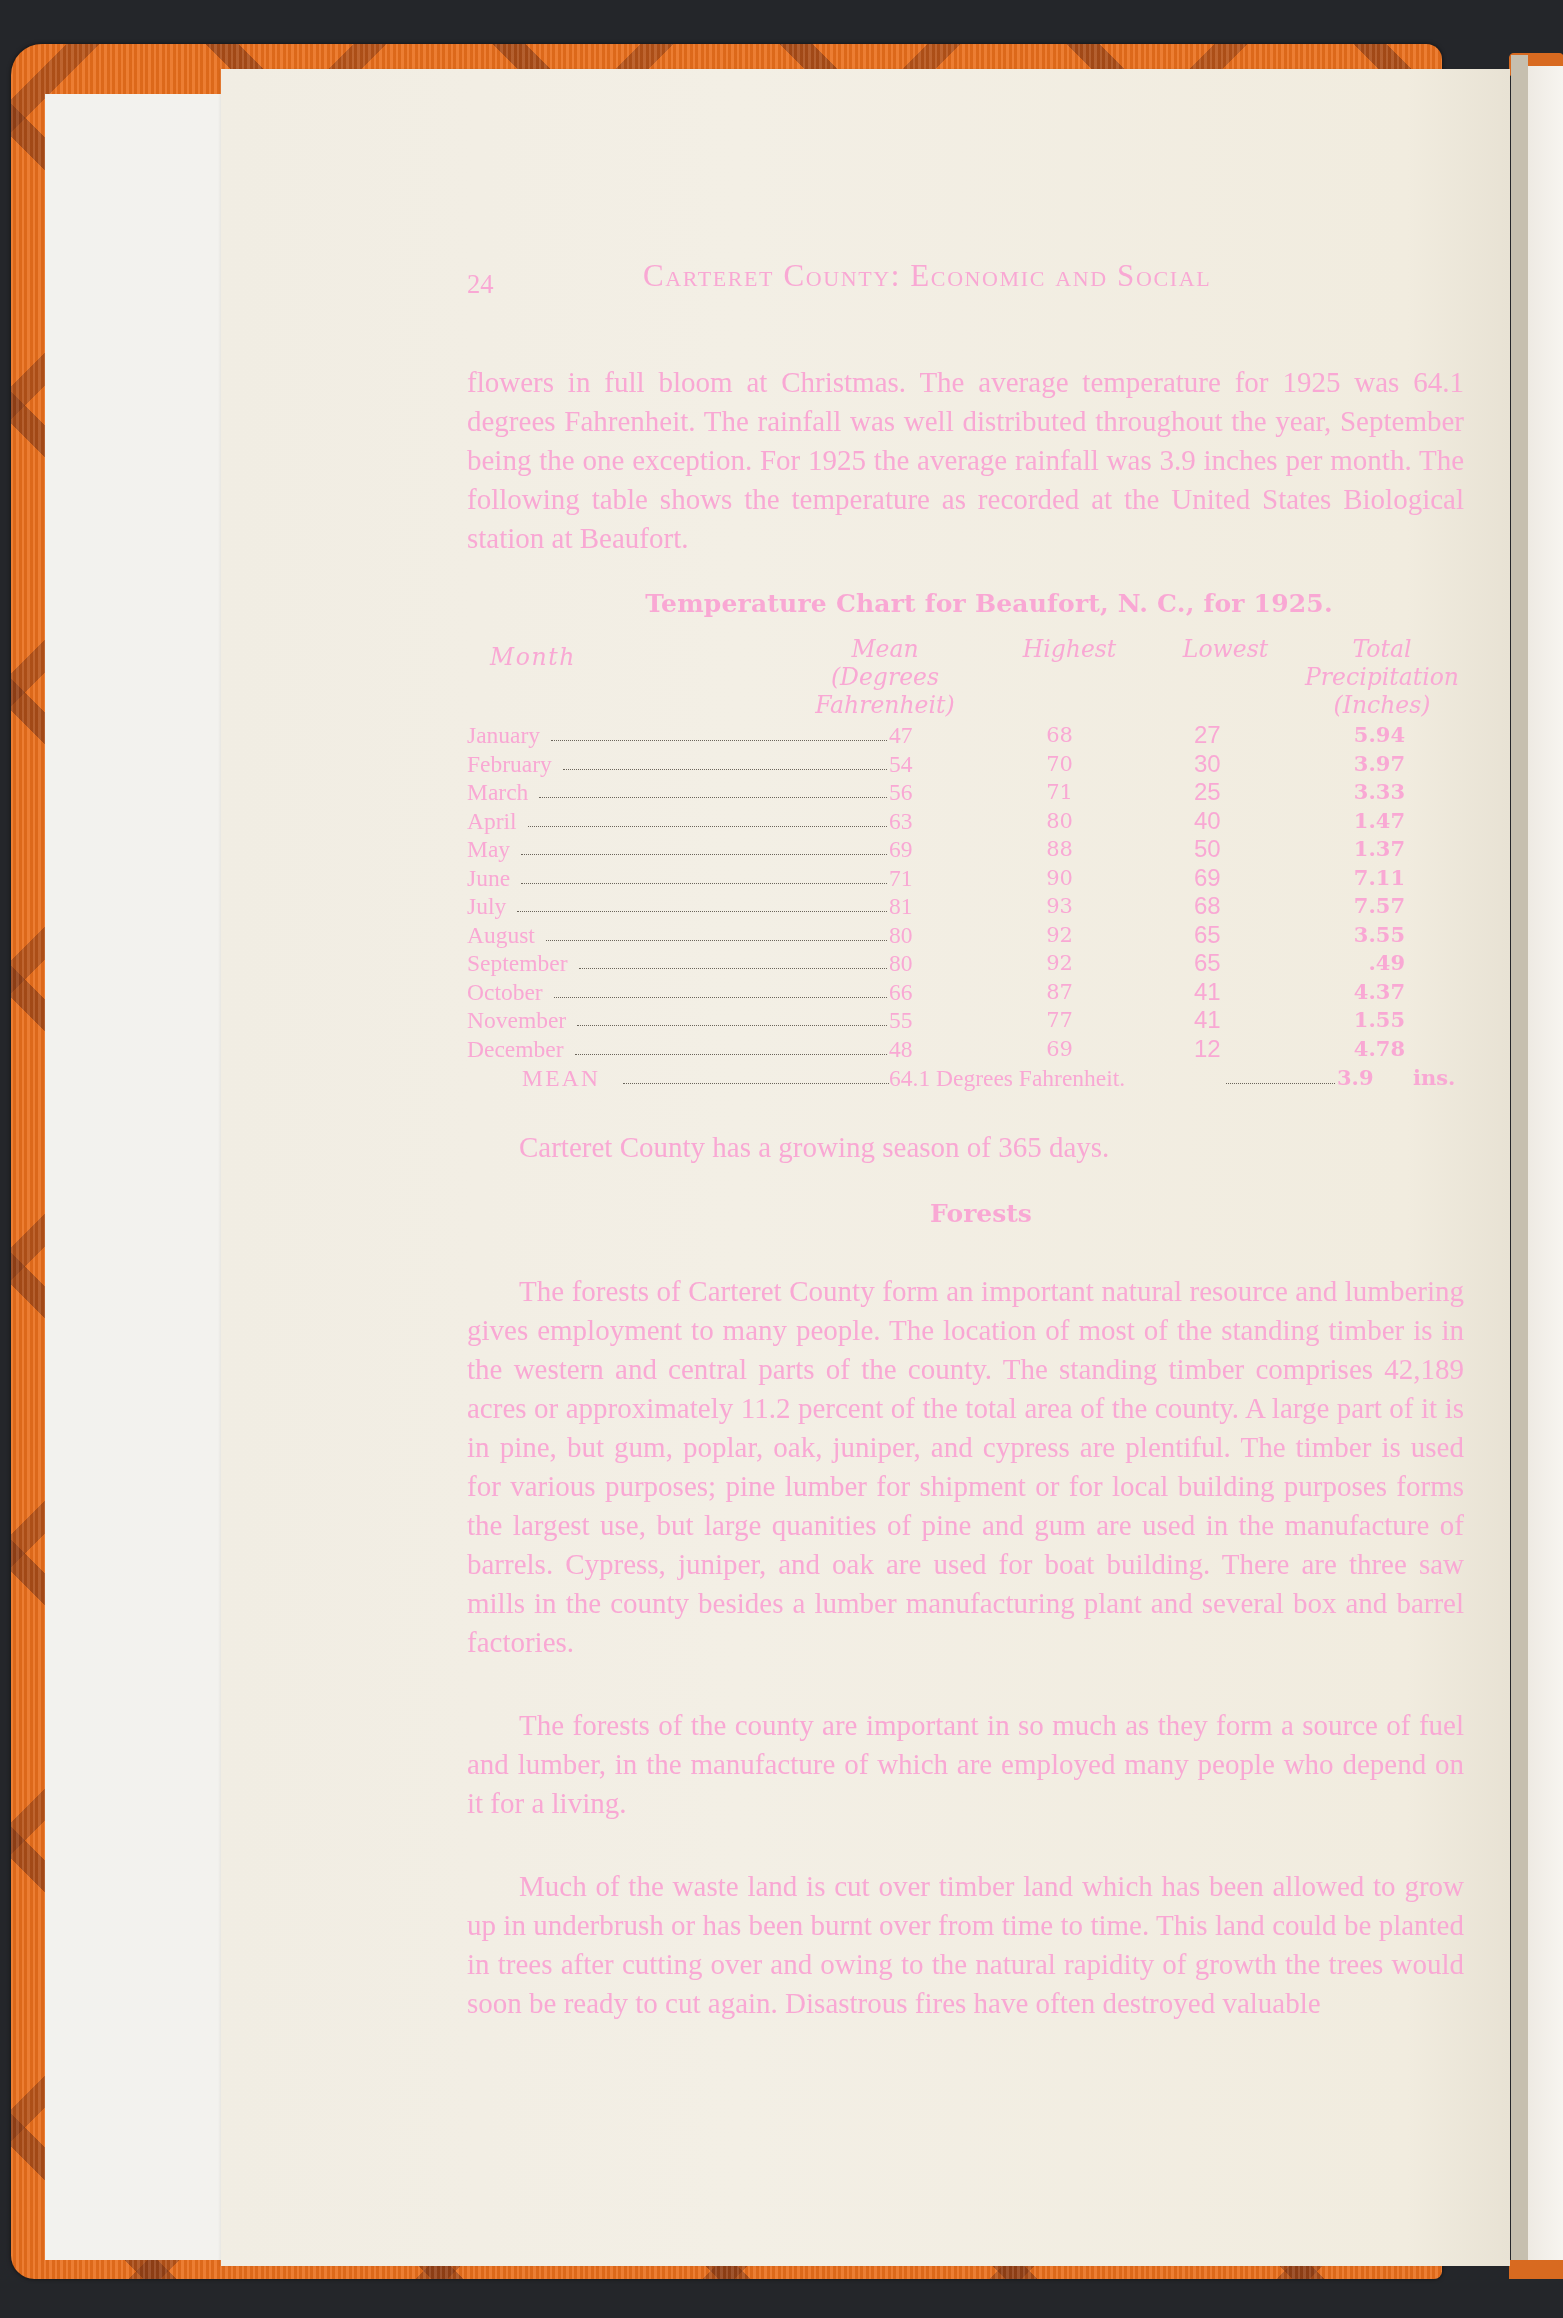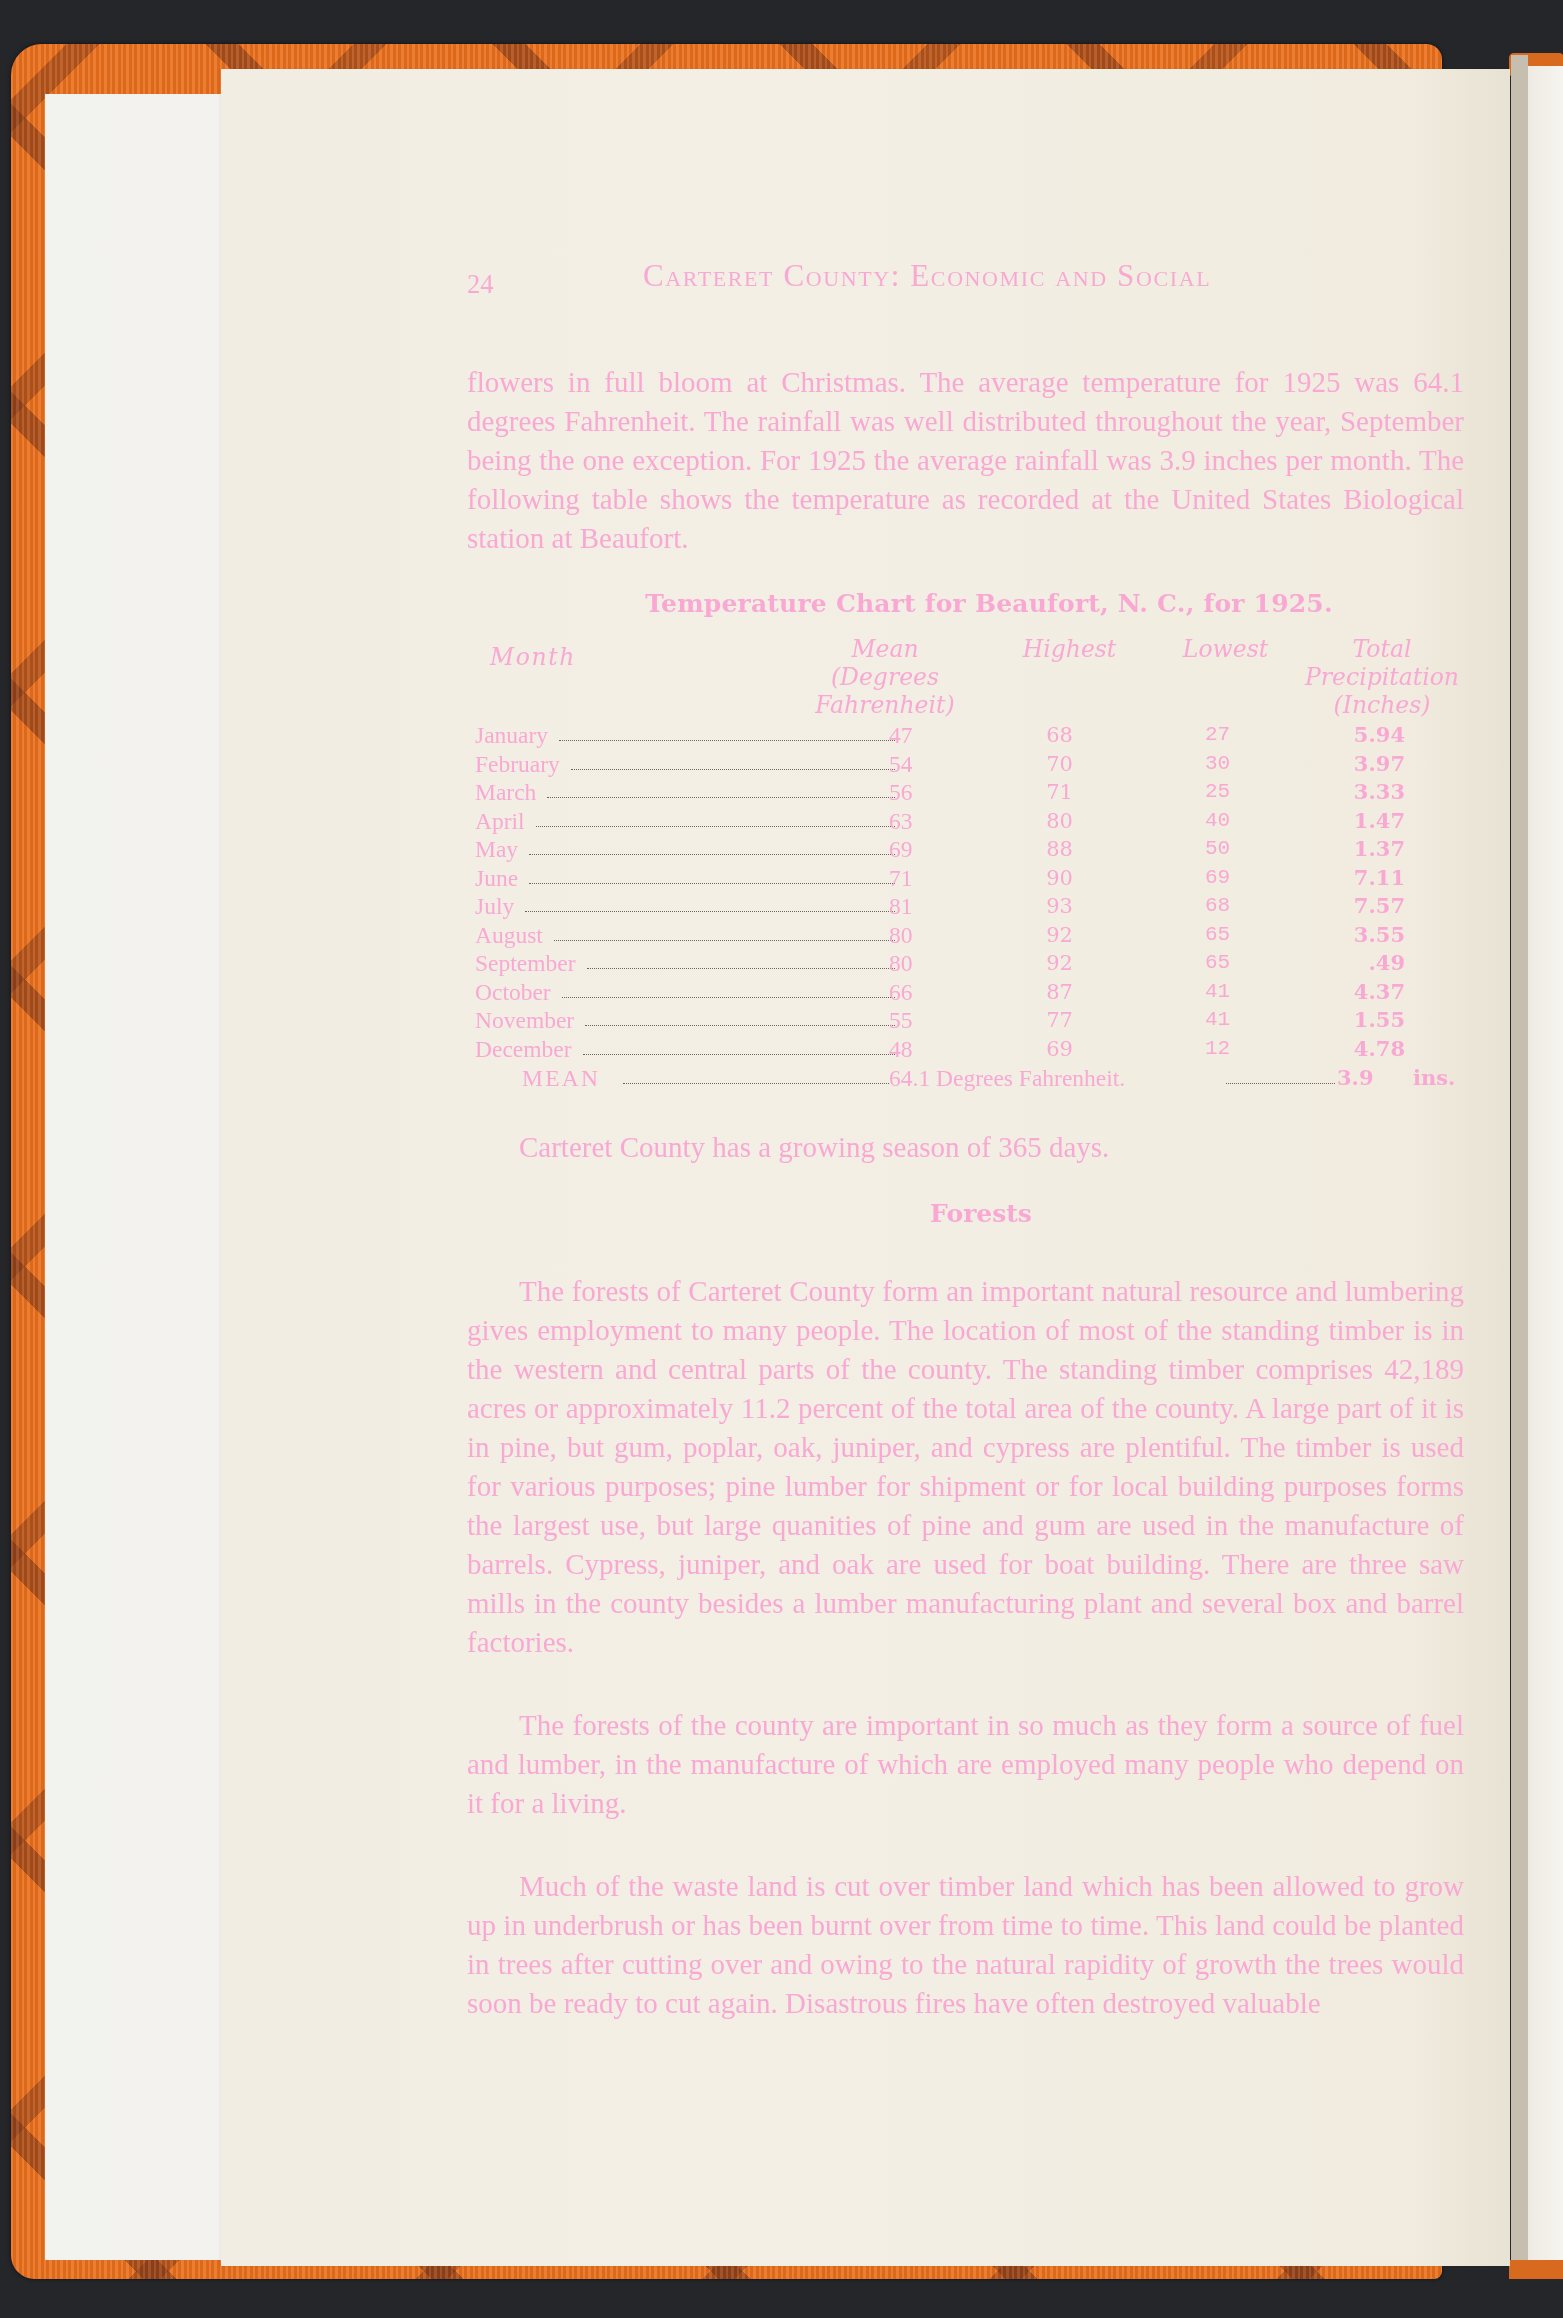--- a/index.html
+++ b/index.html
@@ -78,27 +78,27 @@
   .th-month { left: 23px; top: 7.8px; letter-spacing: 1.6px; }
   .th-mean { left: 328px; top: 0; width: 180px; }
   .th-high { left: 532px; top: 0; width: 141px; }
   .th-low { left: 688px; top: 0; width: 141px; }
   .th-precip { left: 821px; top: 0; width: 188px; }
   .rows { position: absolute; left: 0; top: 86px; width: 997px; }
   .row {
     position: relative; height: 28.5px; font-size: 23.5px; line-height: 28px;
   }
   .cell { position: absolute; top: 0; }
-  .c-month { left: 8px; display: flex; width: 422px; }
+  .c-month { left: 0; display: flex; width: 422px; }
   .c-month .leader {
     flex: 1; border-bottom: 1.2px dotted #6b655b; margin: 0 1.6px 7.8px 11px;
   }
   .c-mean { left: 422px; width: 47px; }
   .c-high { left: 569px; width: 47px; text-align: center; font-family: "DejaVu Serif", serif; font-size: 21px; }
-  .c-low { left: 727px; width: 47px; text-align: center; font-family: Liberation Mono, monospace; font-size: 21px; }
+  .c-low { left: 727px; width: 47px; text-align: left; font-family: Liberation Sans, sans-serif; font-size: 24px; }
   .c-precip { left: 852px; width: 86px; text-align: right; font-family: "DejaVu Serif", serif; font-size: 21px; font-weight: bold; }
   .mean-row { position: relative; height: 31px; font-size: 23.5px; line-height: 30px; }
   .mean-label { position: absolute; left: 55px; letter-spacing: 2.3px; }
   .mean-lead1 { position: absolute; left: 156px; width: 266px; top: 20.3px; border-bottom: 1.2px dotted #6b655b; }
   .mean-temp { position: absolute; left: 422px; }
   .mean-lead2 { position: absolute; left: 759px; width: 109px; top: 20.3px; border-bottom: 1.2px dotted #6b655b; }
   .mean-precip { position: absolute; left: 870px; font-family: "DejaVu Serif", serif; font-size: 21px; font-weight: bold; }
   .mean-unit { position: absolute; left: 946px; font-family: "DejaVu Serif", serif; font-size: 21px; font-weight: bold; }
   .growing { margin-top: 15.6px; text-indent: 52px; font-size: 29px; line-height: 39px; }
   .section-heading {

